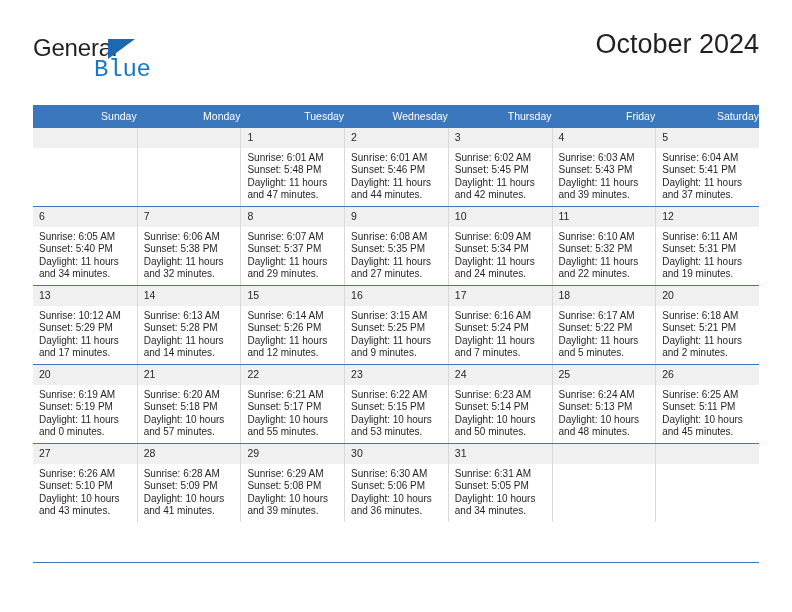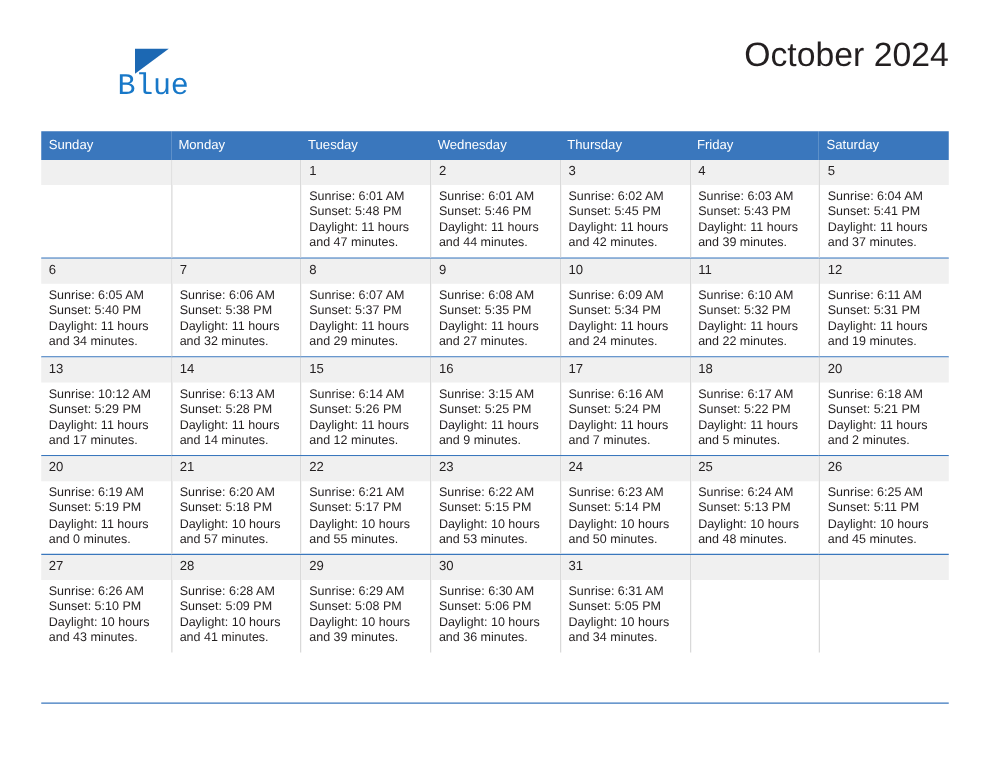--- a/index.html
+++ b/index.html
@@ -91,21 +91,21 @@
     top: 105px;
     width: 726px;
     border-collapse: collapse;
     table-layout: fixed;
   }
   .calendar th {
     background: #3a77bd;
     color: #ffffff;
     font-size: 10.5px;
     font-weight: normal;
-    text-align: left;
+    text-align: right;
     padding: 5px 0 6px 6px;
     height: 12px;
     border: none;
   }
   .calendar td {
     vertical-align: top;
     padding: 0;
     border: none;
     border-top: 1px solid #3a77bd;
     height: 78px;
@@ -156,20 +156,21 @@
   }
 </style>
 </head>
 <body>
 
 <div class="page">
 
   <div class="header">
 
     <div class="logo">
+      <span class="logo-general">General</span>
       <span class="logo-triangle"></span>
       <span class="logo-blue">Blue</span>
     </div>
 
     <div class="title-block">
       <div class="cal-title">October 2024</div>
     </div>
 
   </div>
 

